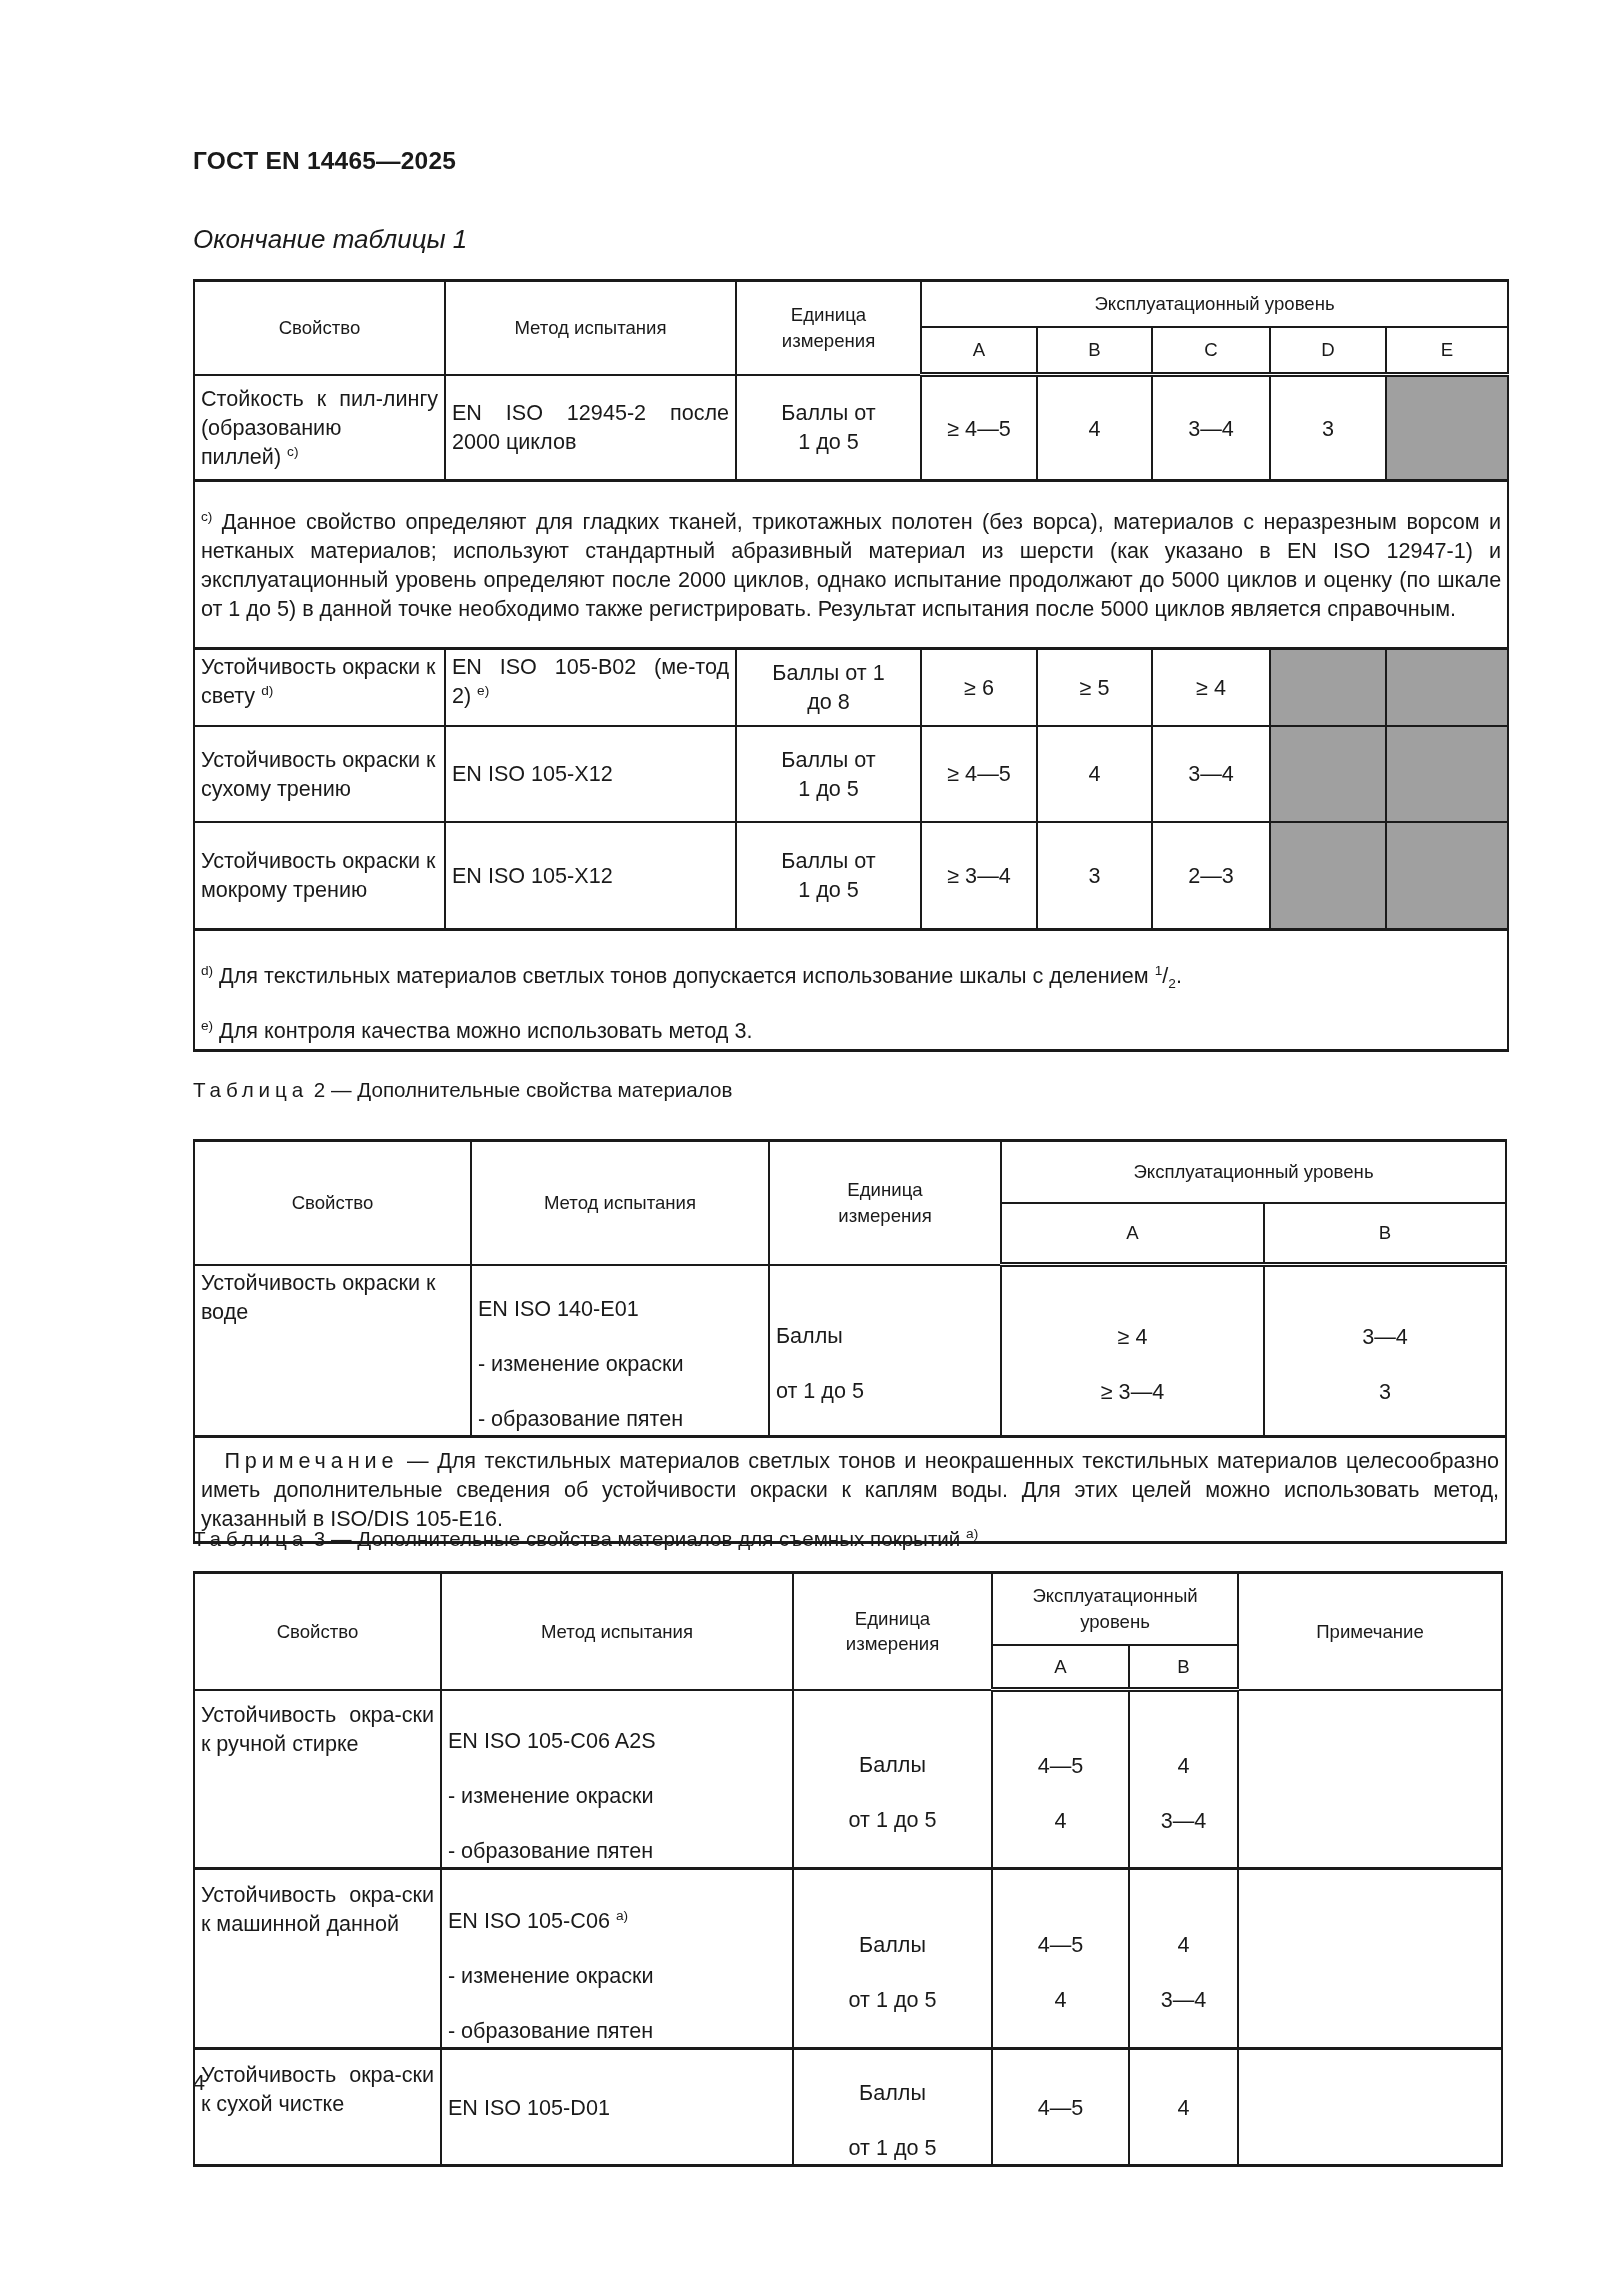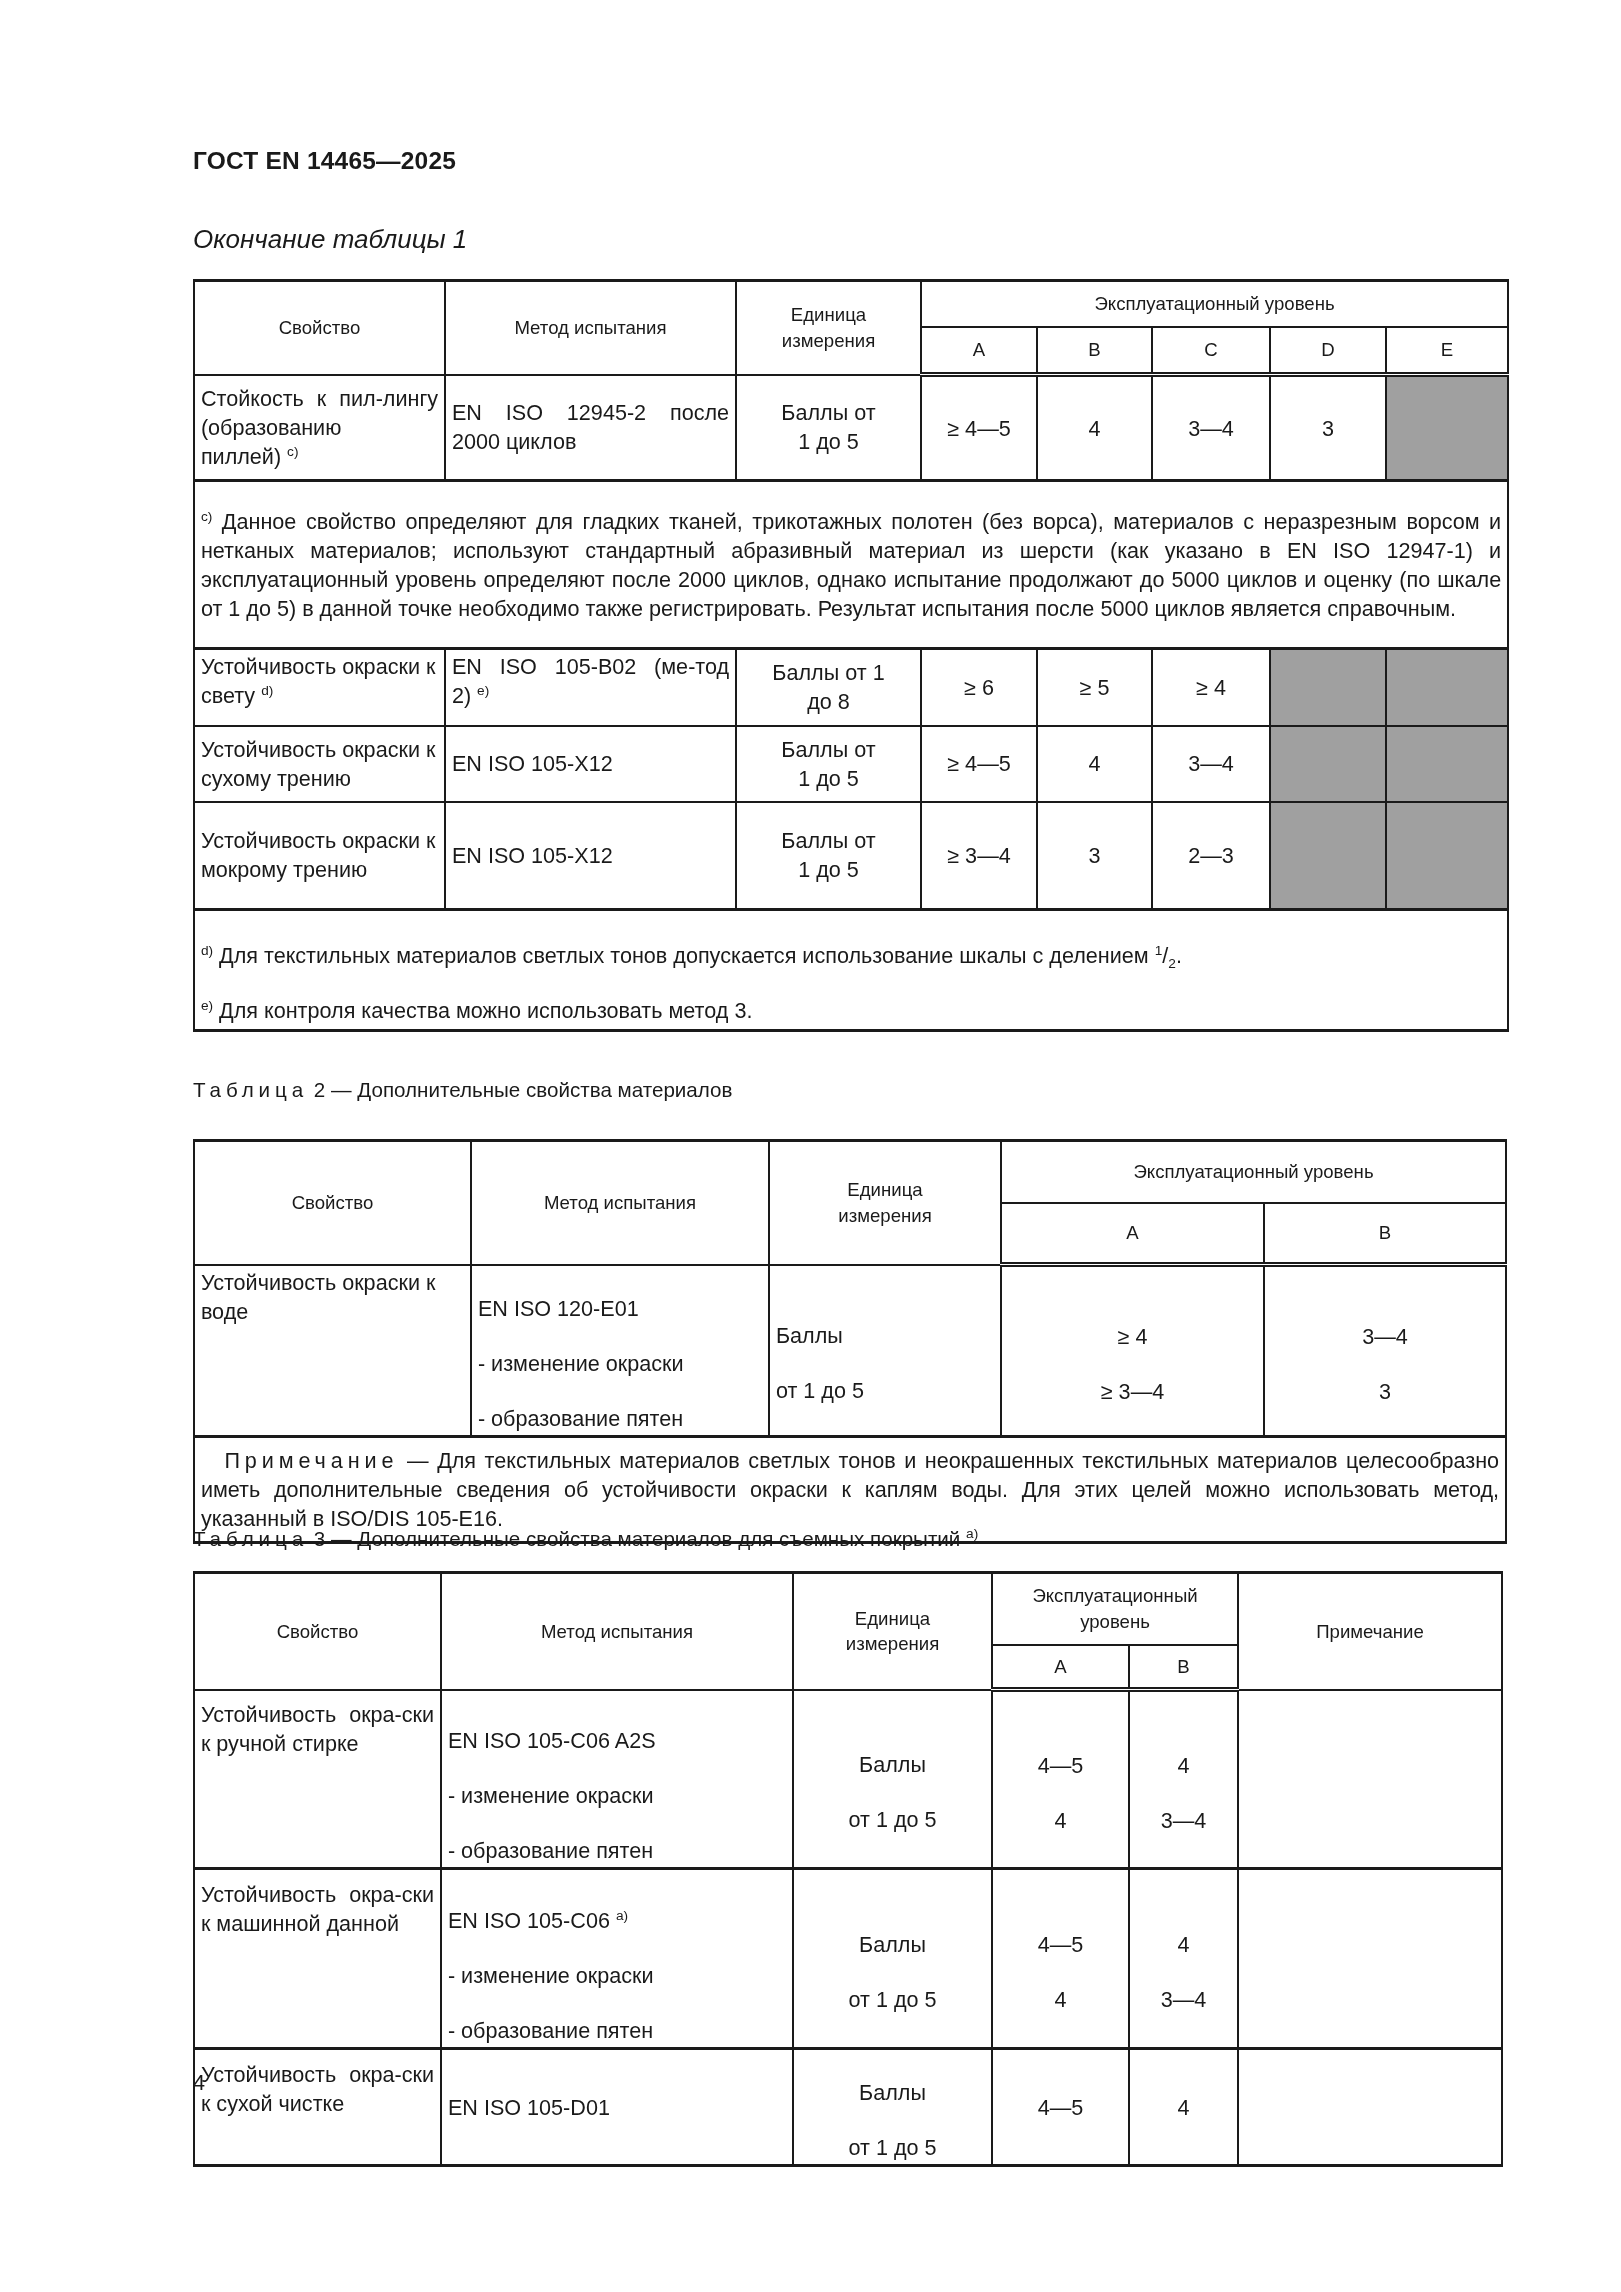--- a/index.html
+++ b/index.html
@@ -77,21 +77,21 @@
     <td class="l" style="vertical-align:top;"><span>Устойчивость окраски к свету</span>&nbsp;<sup>d)</sup></td>
     <td class="j" style="vertical-align:top;"><span>EN ISO 105-B02 (ме-тод 2)</span>&nbsp;<sup>e)</sup></td>
     <td class="c" style="padding:0 29px;">Баллы от 1 до 8</td>
     <td class="c">≥ 6</td>
     <td class="c">≥ 5</td>
     <td class="c">≥ 4</td>
     <td class="c gray"></td>
     <td class="c gray"></td>
   </tr>
 
-  <tr style="height:76px">
+  <tr style="height:96px">
     <td class="l">Устойчивость окраски к сухому трению</td>
     <td class="l">EN ISO 105-X12</td>
     <td class="c" style="padding:0 39px;">Баллы от 1 до 5</td>
     <td class="c">≥ 4—5</td>
     <td class="c">4</td>
     <td class="c">3—4</td>
     <td class="c gray"></td>
     <td class="c gray"></td>
   </tr>
 
@@ -132,21 +132,21 @@
     <td class="h" rowspan="2" style="padding:0 39px;">Единица измерения</td>
     <td class="h" colspan="2">Эксплуатационный уровень</td>
   </tr>
   <tr style="height:62px" class="hdr-last">
     <td class="h">A</td>
     <td class="h">B</td>
   </tr>
   <tr style="height:106px" class="thick-bottom">
     <td class="l" style="vertical-align:top;">Устойчивость окраски к воде</td>
     <td class="l" style="vertical-align:top;">
-      <span class="block">EN ISO 120-E01</span>
+      <span class="block">EN ISO 140-E01</span>
       <span class="block">- изменение окраски</span>
       <span class="block">- образование пятен</span>
     </td>
     <td class="l">
       <span class="block">Баллы</span>
       <span class="block">от 1 до 5</span>
     </td>
     <td class="c">
       <span class="block">≥ 4</span>
       <span class="block">≥ 3—4</span>

